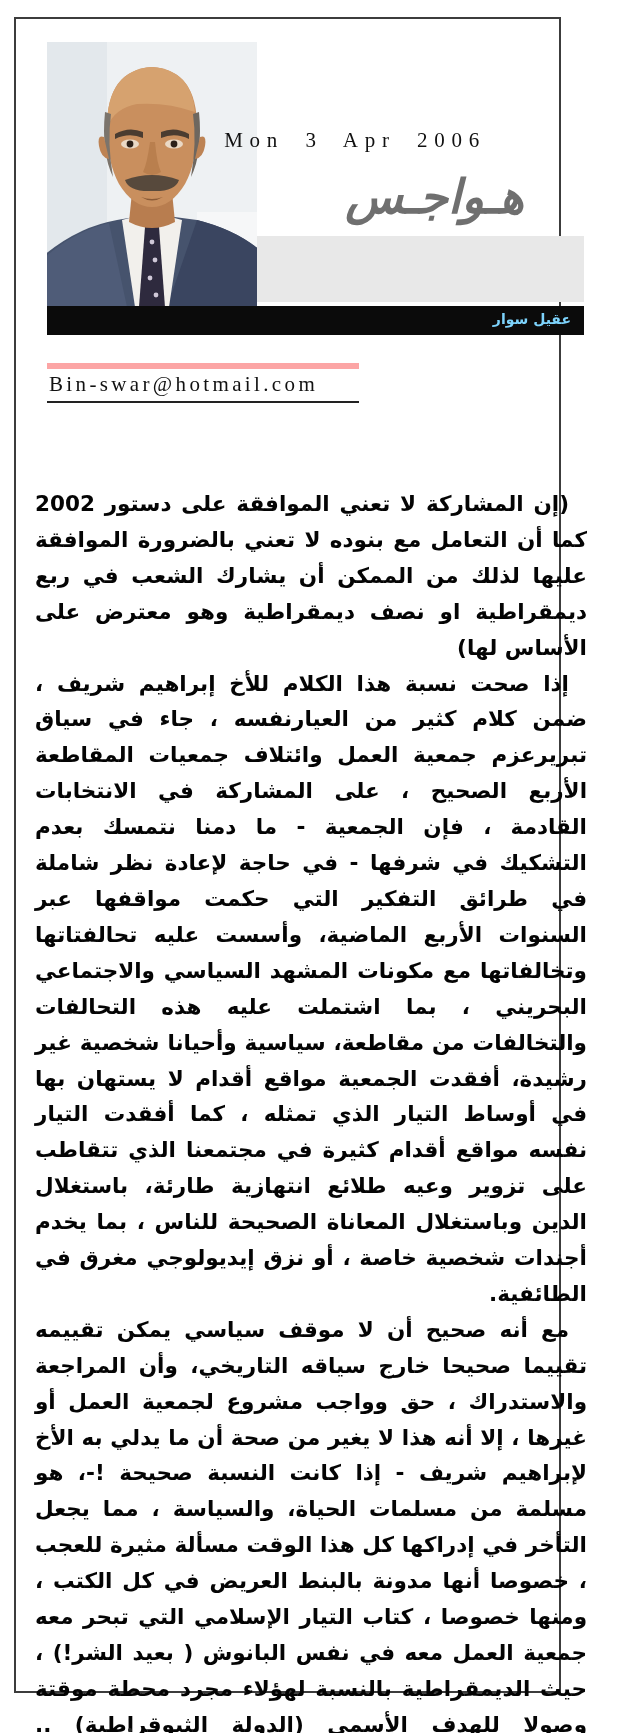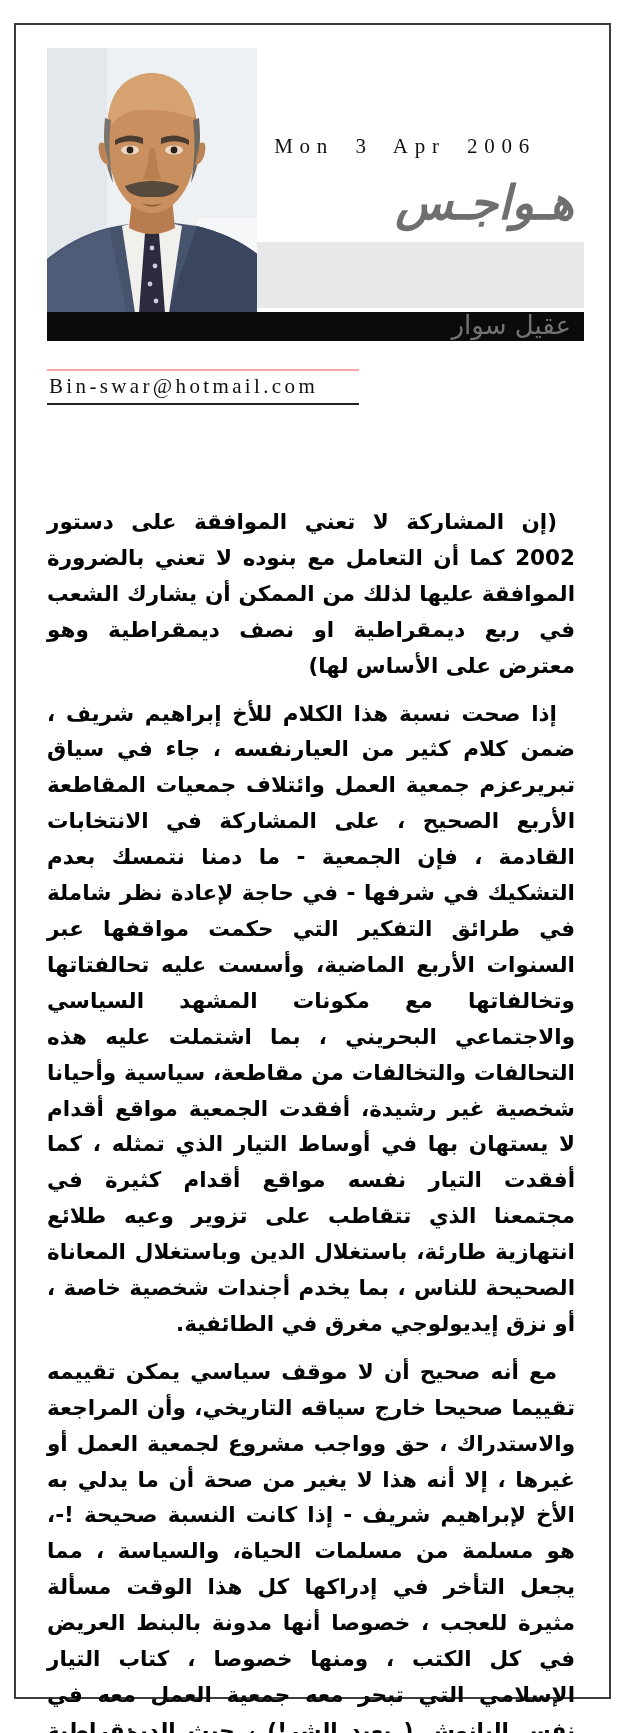--- a/index.html
+++ b/index.html
@@ -5,22 +5,22 @@
   html,body{margin:0;padding:0;background:#ffffff;}
   #page{
     position:relative;
     width:634px;height:1733px;
     background:#ffffff;
     overflow:hidden;
     font-family:"DejaVu Sans",sans-serif;
   }
   
   #frame{
-    position:absolute;left:14px;top:23px;
-    width:597px;height:1676px;
+    position:absolute;left:14px;top:17px;
+    width:547px;height:1676px;
     border:2px solid #3c3c3c;
     background:#ffffff;
     box-sizing:border-box;
   }
   
   .photo{
     position:absolute;left:31px;top:23px;
     width:210px;height:265px;
     overflow:hidden;
   }
@@ -47,29 +47,29 @@
   }
   
   .author-bar{
     position:absolute;left:31px;top:287px;
     width:537px;height:29px;
     background:#0b0b0b;
     display:flex;align-items:center;justify-content:flex-end;
     box-sizing:border-box;padding:0 13px 3px 0;
   }
   .author-bar .author{
-    color:#737373;font-size:26px;font-weight:400;
+    color:#7dd3fc;font-size:14px;font-weight:700;
     direction:rtl;white-space:nowrap;
     font-family:"DejaVu Sans",sans-serif;
   }
   
   .email-wrap{
     position:absolute;left:31px;top:344px;
     width:312px;
-    border-top:2px solid #fca5a5;
+    border-top:6px solid #fca5a5;
     border-bottom:2px solid #222;
     padding:3px 0 4px 2px;
     box-sizing:border-box;
   }
   .email{
     font-family:"Liberation Serif",serif;
     font-size:21px;color:#111;
     letter-spacing:0.16em;white-space:nowrap;
   }
   
@@ -81,21 +81,21 @@
     white-space:nowrap;
   }
   
   .body-copy{
     position:absolute;left:19px;top:467px;width:552px;
     direction:rtl;text-align:justify;
     font-family:"DejaVu Sans",sans-serif;
     font-weight:700;font-size:21.5px;line-height:35.9px;
     color:#040404;
   }
-  .body-copy p{margin:12px;text-indent:18px;}
+  .body-copy p{margin:0;text-indent:18px;}
   
   .speck{
     position:absolute;left:128px;top:1728px;
     width:4px;height:4px;border-radius:50%;
     background:#2b2b2b;
   }
 </style>
 </head>
 <body>
 

